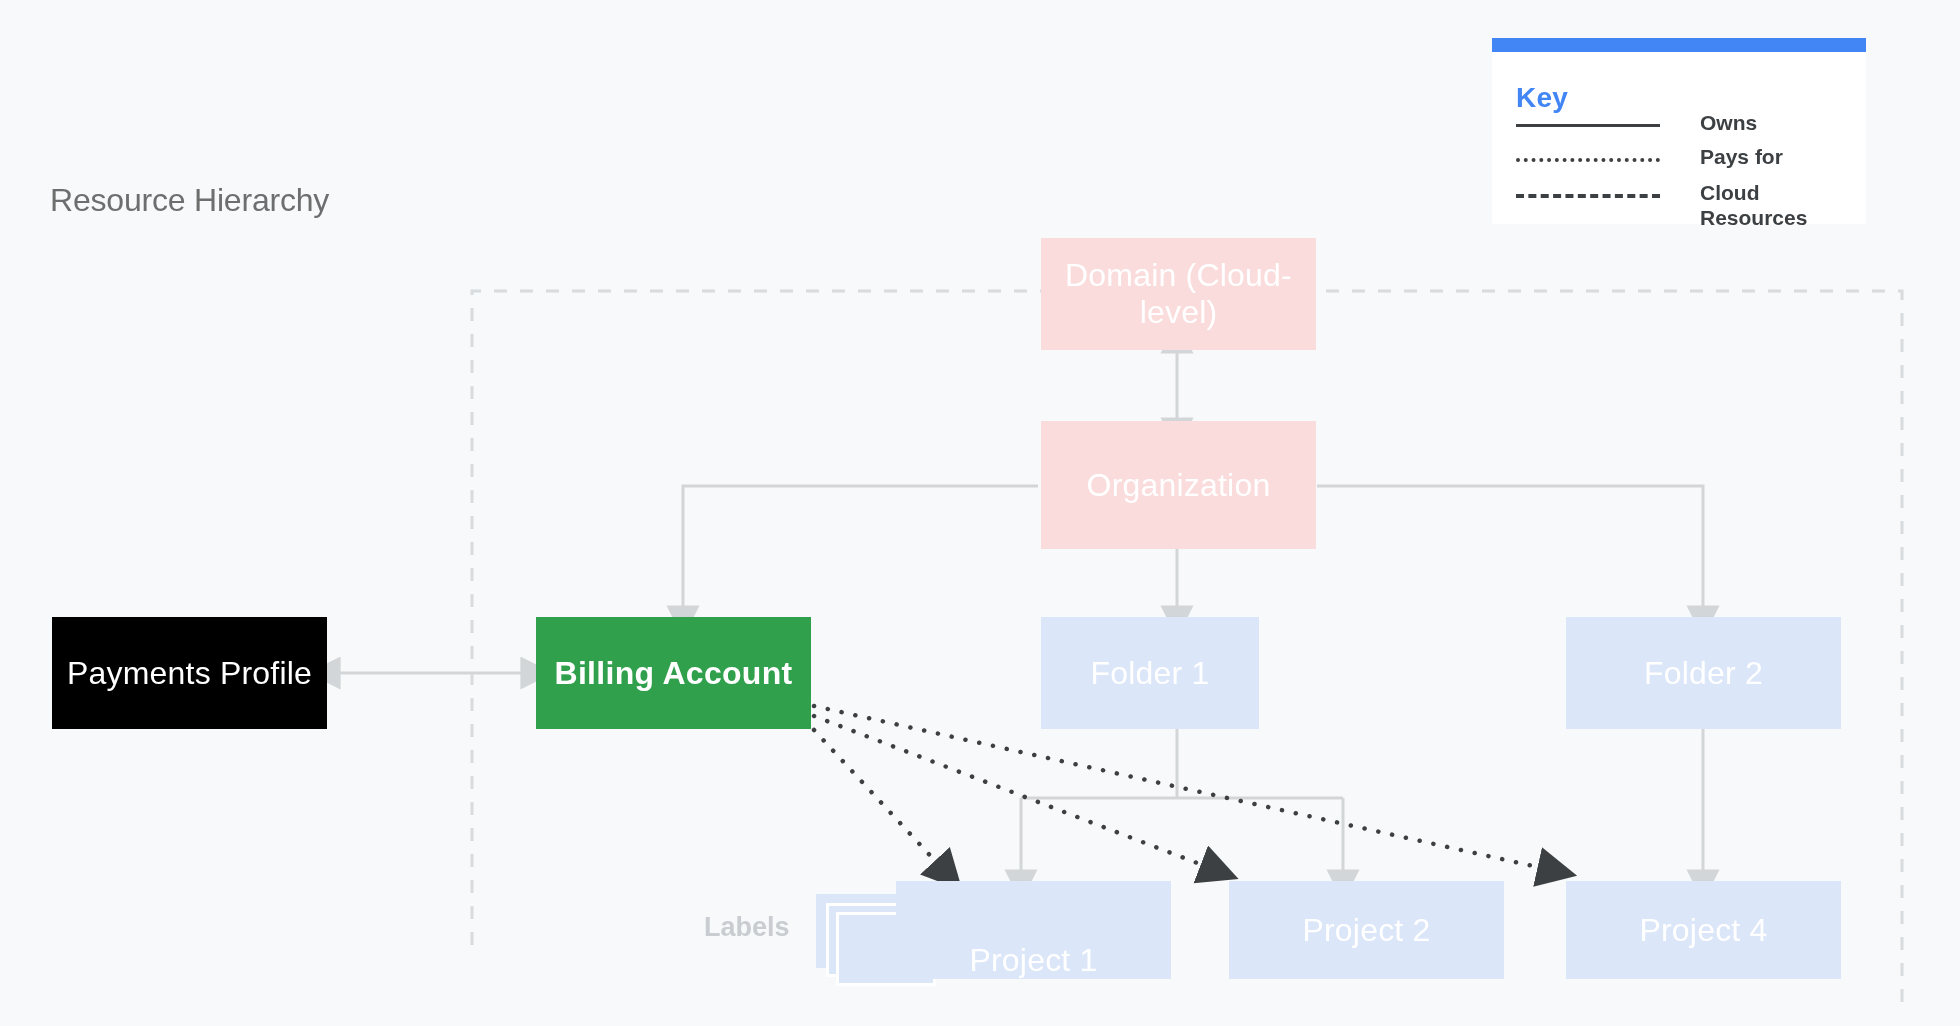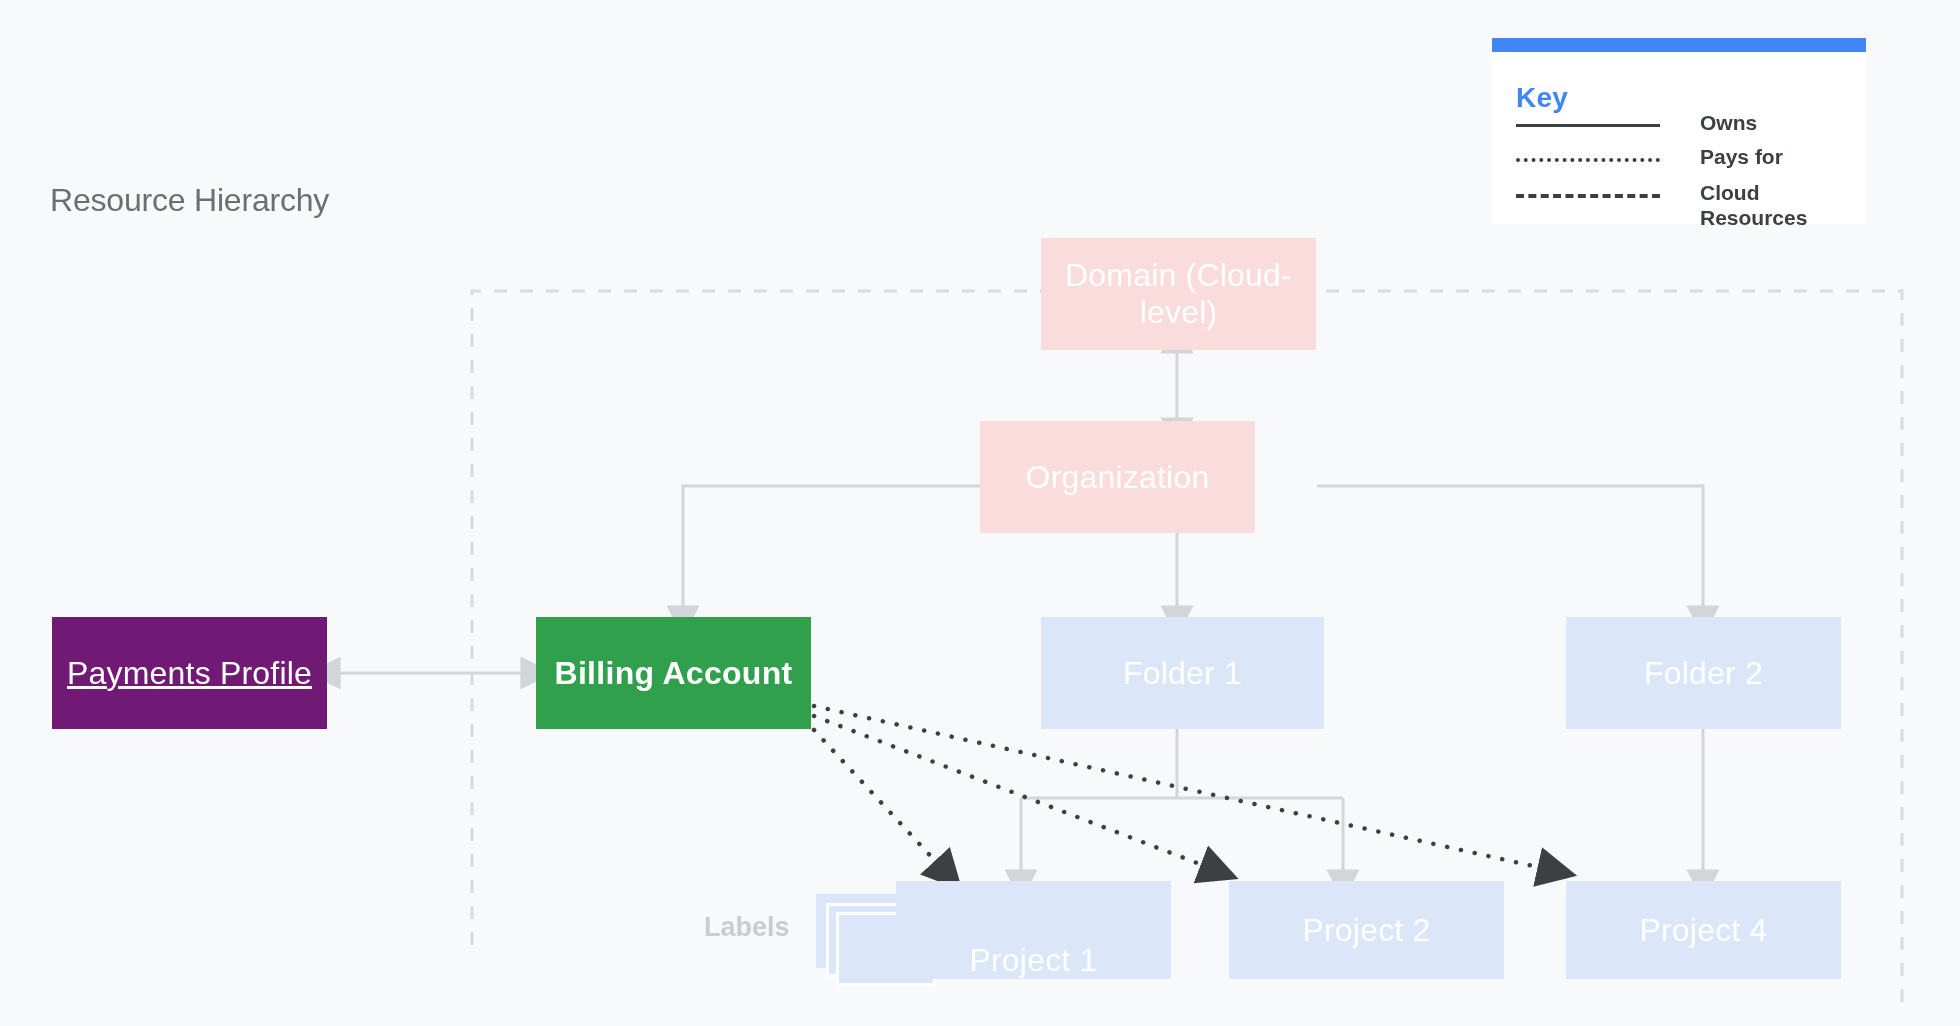--- a/index.html
+++ b/index.html
@@ -26,21 +26,21 @@
   .node{
     position:absolute;
     display:flex;align-items:center;justify-content:center;
     color:#ffffff;font-size:32px;font-weight:400;
     letter-spacing:.2px;
     box-sizing:border-box;
     text-align:center;
   }
   .n-pink{background:#fadcdc;}
   .n-blue{background:#dce6f9;}
-  .n-cream{background:#701a75;text-decoration:underline;}
+  .n-cream{background:#000000;}
   .n-green{background:#31a04d;font-weight:700;letter-spacing:.3px;}
 
   
   .labels-text{
     position:absolute;
     font-size:27px;color:#c9cdd1;font-weight:700;
     white-space:nowrap;
   }
   .label-card{
     position:absolute;
@@ -141,33 +141,33 @@
 
     <g>
       <line x1="814" y1="706" x2="1542" y2="868" stroke="#3c4043" stroke-width="4.5" stroke-linecap="round" stroke-dasharray="0.1 14" marker-end="url(#ah-dark)"></line>
     </g>
   </svg>
 
   <div class="node n-pink" style="left:1041px;top:238px;width:275px;height:112px;">
     <span>Domain (Cloud-level)</span>
   </div>
 
-  <div class="node n-pink" style="left:980px;top:421px;width:275px;height:112px;">
+  <div class="node n-pink" style="left:1041px;top:421px;width:275px;height:128px;">
     <span>Organization</span>
   </div>
 
   <div class="node n-cream" style="left:52px;top:617px;width:275px;height:112px;">
     <span>Payments Profile</span>
   </div>
 
   <div class="node n-green" style="left:536px;top:617px;width:275px;height:112px;">
     <span>Billing Account</span>
   </div>
 
-  <div class="node n-blue" style="left:1041px;top:617px;width:283px;height:112px;">
+  <div class="node n-blue" style="left:1041px;top:617px;width:218px;height:112px;">
     <span>Folder 1</span>
   </div>
 
   <div class="node n-blue" style="left:1566px;top:617px;width:275px;height:112px;">
     <span>Folder 2</span>
   </div>
 
   <div class="labels-text" style="left:704px;top:912px;">Labels</div>
 
   <div class="label-card back" style="left:816px;top:894px;width:100px;height:74px;"></div>

